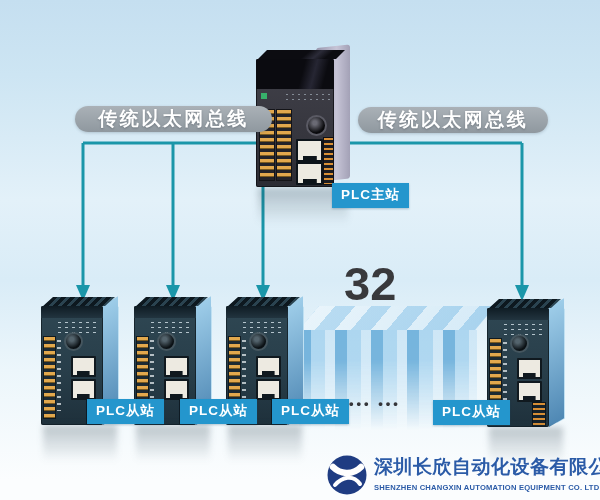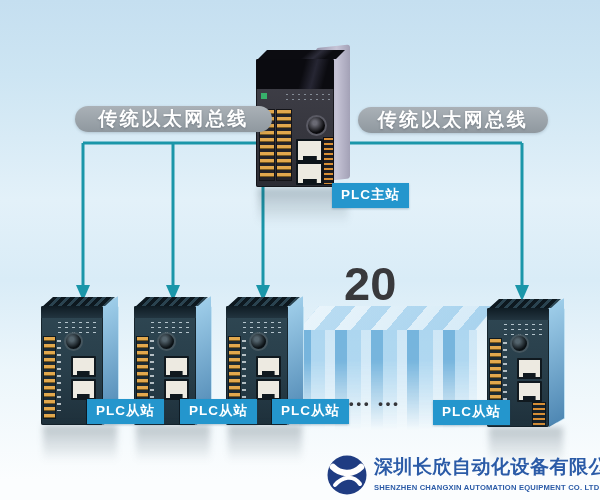--- a/index.html
+++ b/index.html
@@ -237,21 +237,21 @@
 
   <div class="banner banner-left">传统以太网总线</div>
   <div class="banner banner-right">传统以太网总线</div>
 
   <div class="tag tag-master">PLC主站</div>
   <div class="tag tag-s1">PLC从站</div>
   <div class="tag tag-s2">PLC从站</div>
   <div class="tag tag-s3">PLC从站</div>
   <div class="tag tag-s4">PLC从站</div>
 
-  <div class="count-num">20</div>
+  <div class="count-num">32</div>
   <div class="dots">••• •••</div>
 
   <div class="footer">
     <svg class="logo" viewBox="0 0 42 42">
       <circle cx="21" cy="21" r="19.5" fill="#1f3c82"></circle>
       <path d="M7,13 C14,20 26,22 35,13" stroke="#fff" stroke-width="6.5" fill="none" stroke-linecap="round"></path>
       <path d="M9,31 C16,23 27,20 34,30" stroke="#fff" stroke-width="4" fill="none" stroke-linecap="round"></path>
     </svg>
     <div class="co-text">
       <div class="co-cn">深圳长欣自动化设备有限公司</div>

